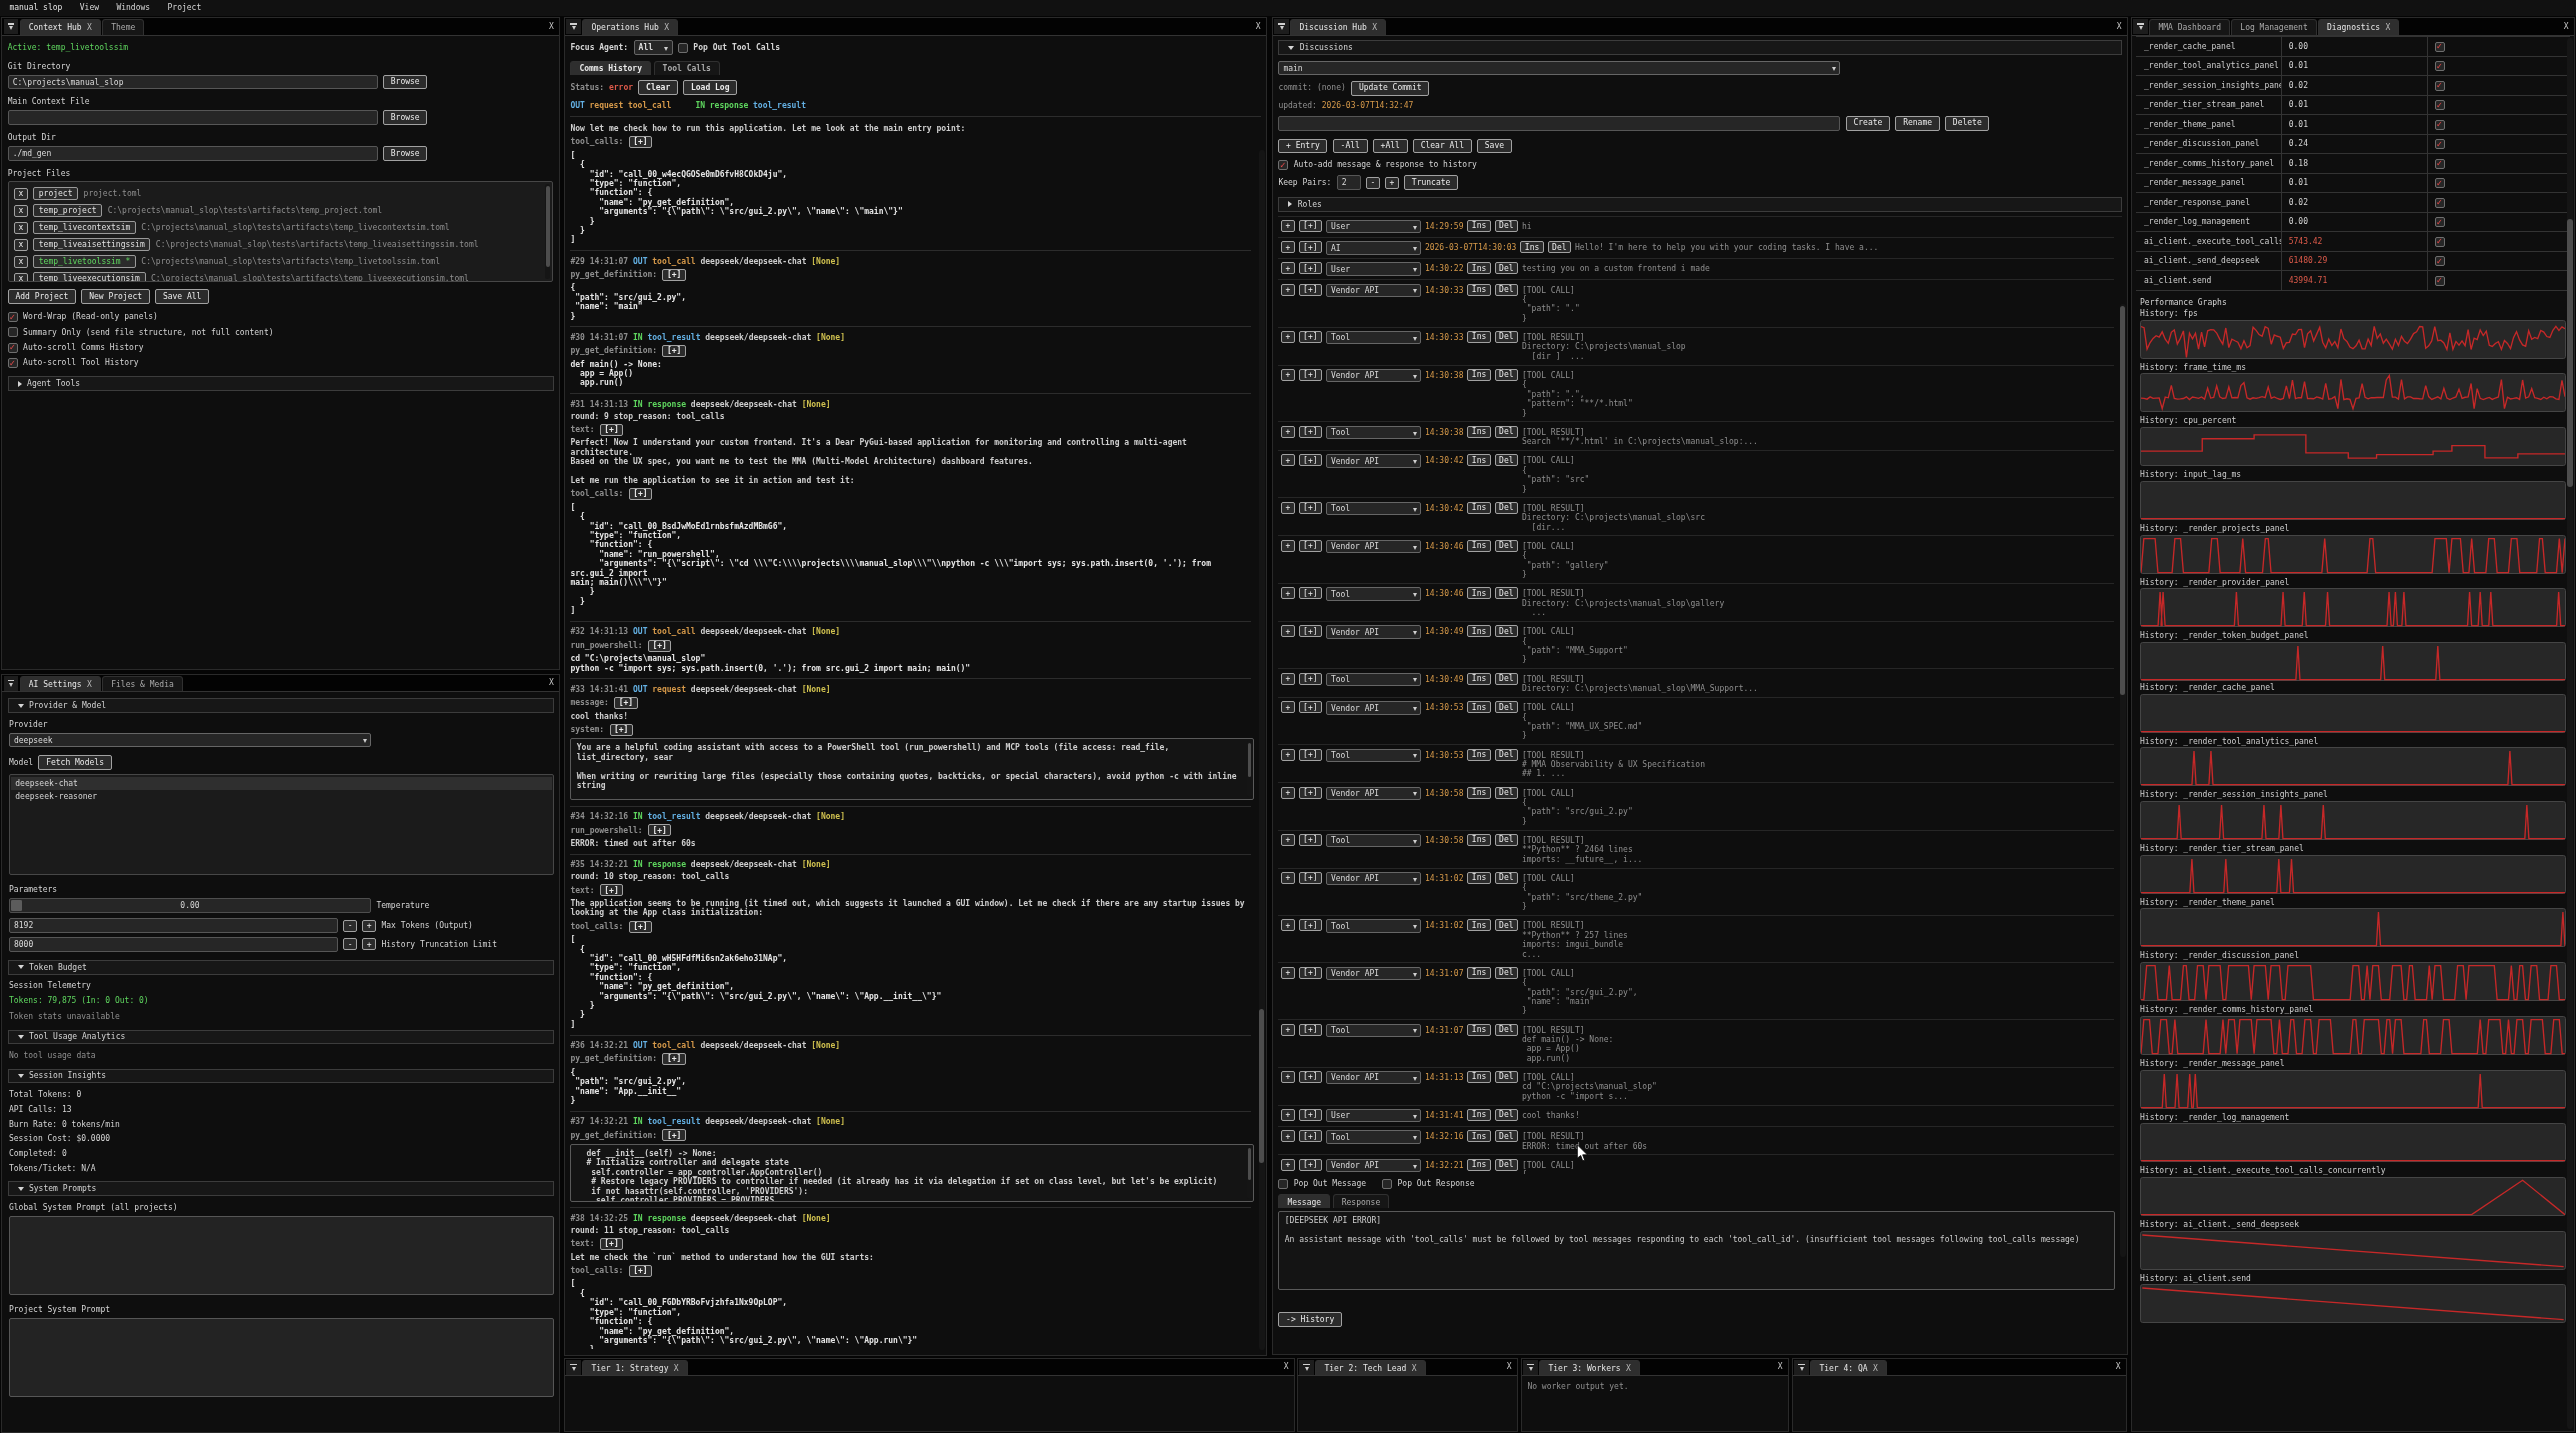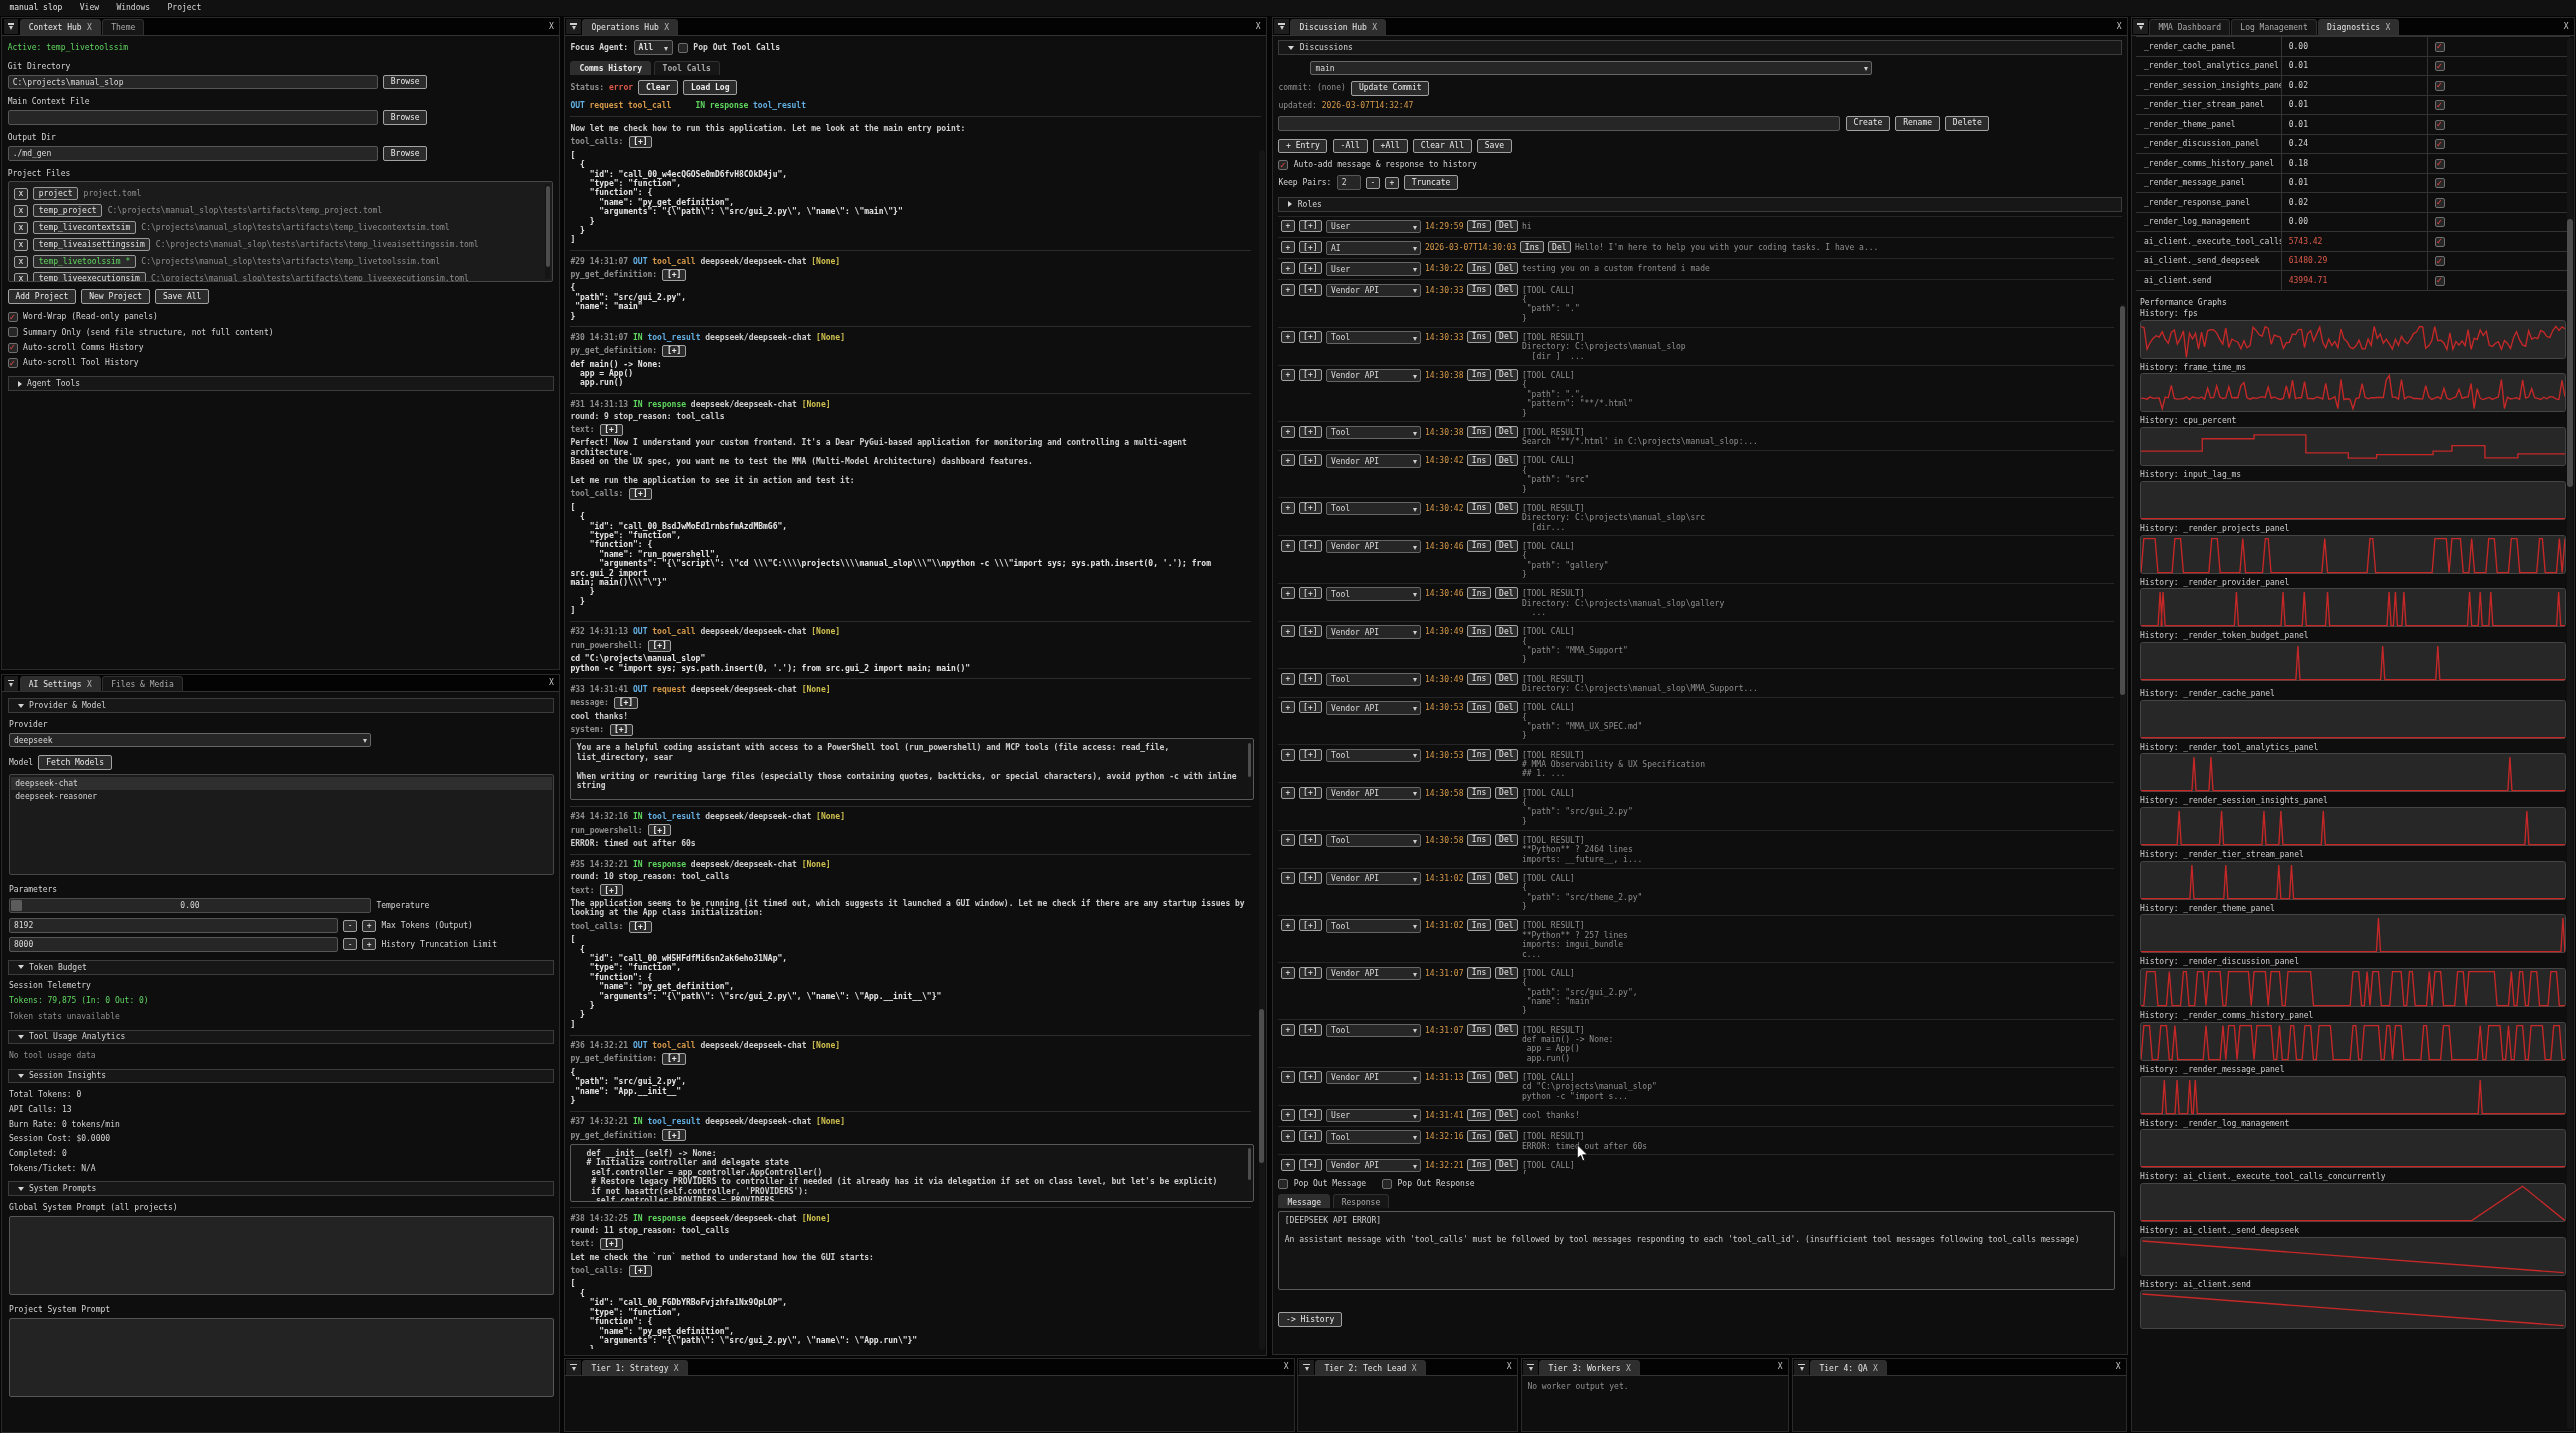--- a/index.html
+++ b/index.html
@@ -462,21 +462,21 @@
           <div class="tri-sd"></div>
         </div>
       <div class="tab active"><span>Discussion Hub</span><span class="x">X</span></div>
       <span class="bar-close">X</span>
     </div>
     <div class="body" style="padding:4px 5.4px;">
       <div class="sect" style="margin:0;">
           <div class="tri-d"></div>
           <span>Discussions</span>
         </div>
-      <div class="combo" style="margin-top:5.4px;width:562px;margin-left:32px;"><span>main</span><div class="arr tri-sd"></div></div>
+      <div class="combo" style="margin-top:5.4px;width:562px;"><span>main</span><div class="arr tri-sd"></div></div>
       <div class="row" style="margin-top:5.4px;">
         <span class="dim">commit: (none)</span>
         <div class="btn">Update Commit</div>
       </div>
       <div style="margin-top:5.4px;"><span class="dim">updated:</span> <span class="orange">2026-03-07T14:32:47</span></div>
       <div class="row" style="margin-top:5.4px;">
         <div class="inp" style="width:562px;"></div>
         <div class="btn">Create</div>
         <div class="btn">Rename</div>
         <div class="btn">Delete</div>
@@ -984,21 +984,21 @@
             <div class="graph-box"><svg width="100%" height="39" viewBox="0 0 628 58" preserveAspectRatio="none">
                 <polyline points="0.0,54.5 4.2,3.9 8.4,3.9 12.6,3.9 16.7,3.9 20.9,3.9 25.1,54.5 29.3,54.5 33.5,54.5 37.7,54.5 41.9,54.5 46.1,54.5 50.2,3.9 54.4,3.9 58.6,3.9 62.8,54.5 67.0,54.5 71.2,54.5 75.4,54.5 79.5,54.5 83.7,54.5 87.9,54.5 92.1,54.5 96.3,54.5 100.5,54.5 104.7,3.9 108.9,3.9 113.0,3.9 117.2,54.5 121.4,54.5 125.6,54.5 129.8,54.5 134.0,54.5 138.2,54.5 142.3,54.5 146.5,54.5 150.7,3.9 154.9,54.5 159.1,54.5 163.3,54.5 167.5,54.5 171.7,54.5 175.8,54.5 180.0,54.5 184.2,3.9 188.4,3.9 192.6,54.5 196.8,54.5 201.0,54.5 205.1,54.5 209.3,54.5 213.5,54.5 217.7,54.5 221.9,54.5 226.1,54.5 230.3,54.5 234.5,54.5 238.6,54.5 242.8,54.5 247.0,54.5 251.2,54.5 255.4,54.5 259.6,54.5 263.8,54.5 267.9,54.5 272.1,3.9 276.3,54.5 280.5,54.5 284.7,54.5 288.9,54.5 293.1,54.5 297.3,54.5 301.4,54.5 305.6,54.5 309.8,54.5 314.0,54.5 318.2,54.5 322.4,54.5 326.6,54.5 330.7,54.5 334.9,54.5 339.1,3.9 343.3,3.9 347.5,54.5 351.7,54.5 355.9,54.5 360.1,54.5 364.2,54.5 368.4,54.5 372.6,54.5 376.8,54.5 381.0,54.5 385.2,54.5 389.4,54.5 393.5,54.5 397.7,54.5 401.9,54.5 406.1,54.5 410.3,54.5 414.5,54.5 418.7,54.5 422.9,54.5 427.0,54.5 431.2,54.5 435.4,3.9 439.6,3.9 443.8,3.9 448.0,3.9 452.2,3.9 456.3,54.5 460.5,3.9 464.7,3.9 468.9,3.9 473.1,3.9 477.3,54.5 481.5,54.5 485.7,54.5 489.8,3.9 494.0,54.5 498.2,54.5 502.4,54.5 506.6,54.5 510.8,54.5 515.0,3.9 519.1,3.9 523.3,3.9 527.5,54.5 531.7,54.5 535.9,54.5 540.1,54.5 544.3,54.5 548.5,3.9 552.6,3.9 556.8,3.9 561.0,54.5 565.2,54.5 569.4,54.5 573.6,54.5 577.8,54.5 581.9,54.5 586.1,54.5 590.3,3.9 594.5,3.9 598.7,54.5 602.9,54.5 607.1,54.5 611.3,54.5 615.4,54.5 619.6,3.9 623.8,54.5 628.0,3.9" fill="none" stroke="#c62828" stroke-width="2"></polyline>
               </svg></div>
           </div>
           <div style="margin-bottom: 4px;">
             <div class="graph-label">History: _render_provider_panel</div>
             <div class="graph-box"><svg width="100%" height="39" viewBox="0 0 628 58" preserveAspectRatio="none">
                 <polyline points="0.0,54.5 25.3,54.5 28.3,4.5 31.3,54.5 29.7,54.5 32.7,4.5 35.7,54.5 138.3,54.5 141.3,4.5 144.3,54.5 207.4,54.5 210.4,4.5 213.4,54.5 238.8,54.5 241.8,4.5 244.8,54.5 273.3,54.5 276.3,4.5 279.3,54.5 364.4,54.5 367.4,4.5 370.4,54.5 373.8,54.5 376.8,4.5 379.8,54.5 386.4,54.5 389.4,4.5 392.4,54.5 483.7,54.5 486.7,4.5 489.7,54.5 499.4,54.5 502.4,4.5 505.4,54.5 515.1,54.5 518.1,4.5 521.1,54.5 615.6,54.5 618.6,4.5 621.6,54.5 628.0,54.5" fill="none" stroke="#c62828" stroke-width="2"></polyline>
               </svg></div>
           </div>
-          <div style="margin-bottom: 8px;">
+          <div style="margin-bottom: 2px;">
             <div class="graph-label">History: _render_token_budget_panel</div>
             <div class="graph-box"><svg width="100%" height="39" viewBox="0 0 628 58" preserveAspectRatio="none">
                 <polyline points="0.0,54.5 229.4,54.5 232.4,4.5 235.4,54.5 355.0,54.5 358.0,4.5 361.0,54.5 436.6,54.5 439.6,4.5 442.6,54.5 628.0,54.5" fill="none" stroke="#c62828" stroke-width="2"></polyline>
               </svg></div>
           </div>
           <div style="margin-bottom: 4px;">
             <div class="graph-label">History: _render_cache_panel</div>
             <div class="graph-box"><svg width="100%" height="39" viewBox="0 0 628 58" preserveAspectRatio="none">
                 <polyline points="0.0,54.5 628.0,54.5" fill="none" stroke="#c62828" stroke-width="2"></polyline>
               </svg></div>

